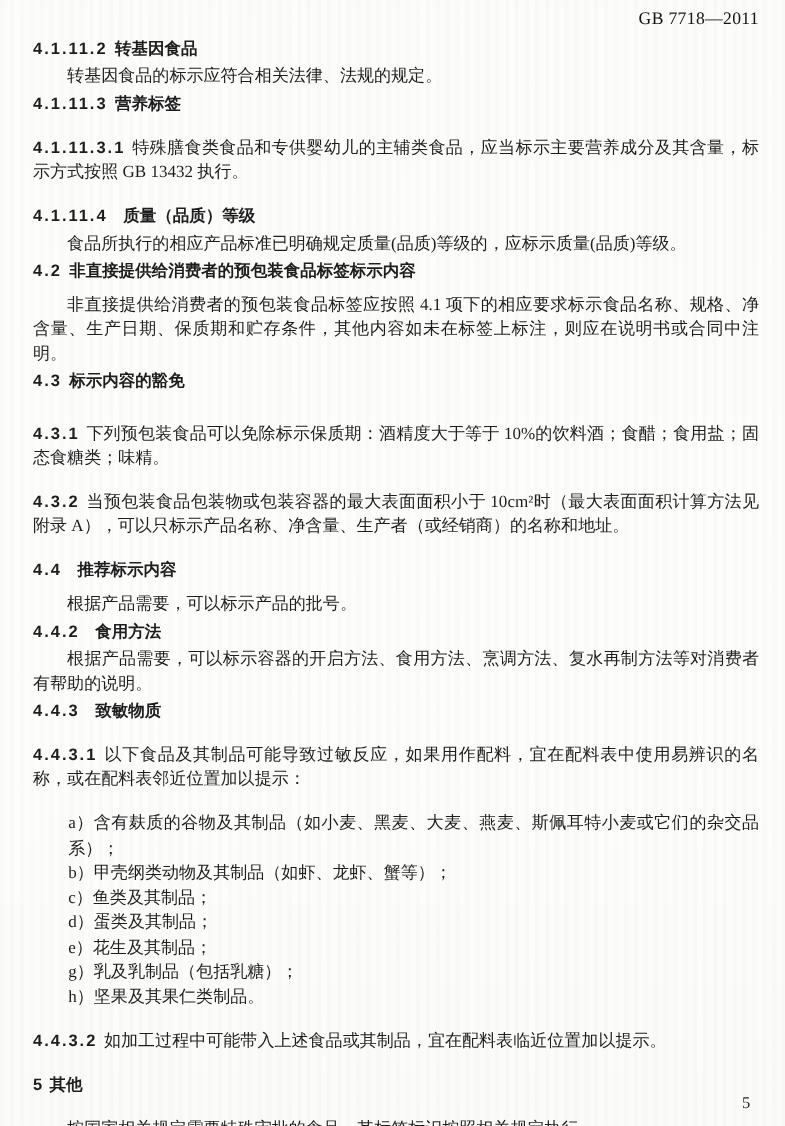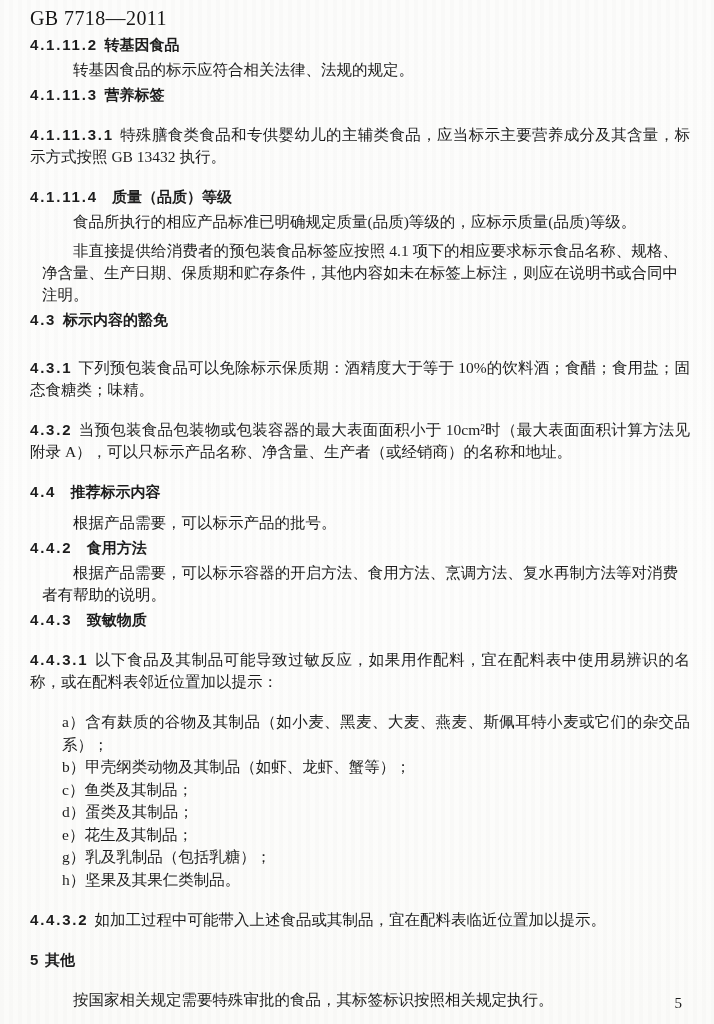--- a/index.html
+++ b/index.html
@@ -19,21 +19,22 @@
     box-sizing: border-box;
     background: #fdfdfc;
     background-image:
       repeating-linear-gradient(90deg, rgba(60,60,60,0.015) 0 4px, rgba(0,0,0,0) 4px 9px),
       linear-gradient(180deg, #fcfcfb 0%, #fdfdfc 60%, #fbfbf9 100%);
     color: #1d1d1d;
     padding: 8px 24px 0 30px;
     overflow: hidden;
   }
   .doc-header {
-    font-size: 20px;
+    text-align: right;
+    font-size: 16px;
     line-height: 20px;
     margin-bottom: 6px;
     letter-spacing: 0.02em;
     color: #151515;
   }
   .content {
     font-size: 15.5px;
     line-height: 22px;
     text-align: justify;
   }
@@ -57,21 +58,21 @@
   }
   .clause .cnum {
     font-family: "Liberation Sans", "DejaVu Sans", sans-serif;
     font-weight: bold;
     font-size: 15px;
     letter-spacing: 0.12em;
     margin-right: 0.4em;
   }
   .para {
     text-indent: 2em;
-    margin: 1px 12px;
+    margin: 1px 0;
   }
   .list-item {
     margin-left: 32px;
     line-height: 22.5px;
   }
   .chapter {
     font-family: "Liberation Sans", "DejaVu Sans", sans-serif;
     font-weight: bold;
     font-size: 15px;
     line-height: 22px;
@@ -113,20 +114,23 @@
       <span class="cnum">4.1.11.3.1</span><span class="ctext">特殊膳食类食品和专供婴幼儿的主辅类食品，应当标示主要营养成分及其含量，标示方式按照 GB 13432 执行。</span>
     </div>
 
 
     <div class="heading wide-gap">
       <span class="hnum">4.1.11.4</span><span class="htitle">质量（品质）等级</span>
     </div>
 
     <div class="para">食品所执行的相应产品标准已明确规定质量(品质)等级的，应标示质量(品质)等级。</div>
 
+    <div class="heading">
+      <span class="hnum">4.2</span><span class="htitle">非直接提供给消费者的预包装食品标签标示内容</span>
+    </div>
 
     <div class="spacer-sm"></div>
 
     <div class="para">非直接提供给消费者的预包装食品标签应按照 4.1 项下的相应要求标示食品名称、规格、净含量、生产日期、保质期和贮存条件，其他内容如未在标签上标注，则应在说明书或合同中注明。</div>
 
     <div class="heading">
       <span class="hnum">4.3</span><span class="htitle">标示内容的豁免</span>
     </div>
 
     <div class="spacer-sm"></div>

